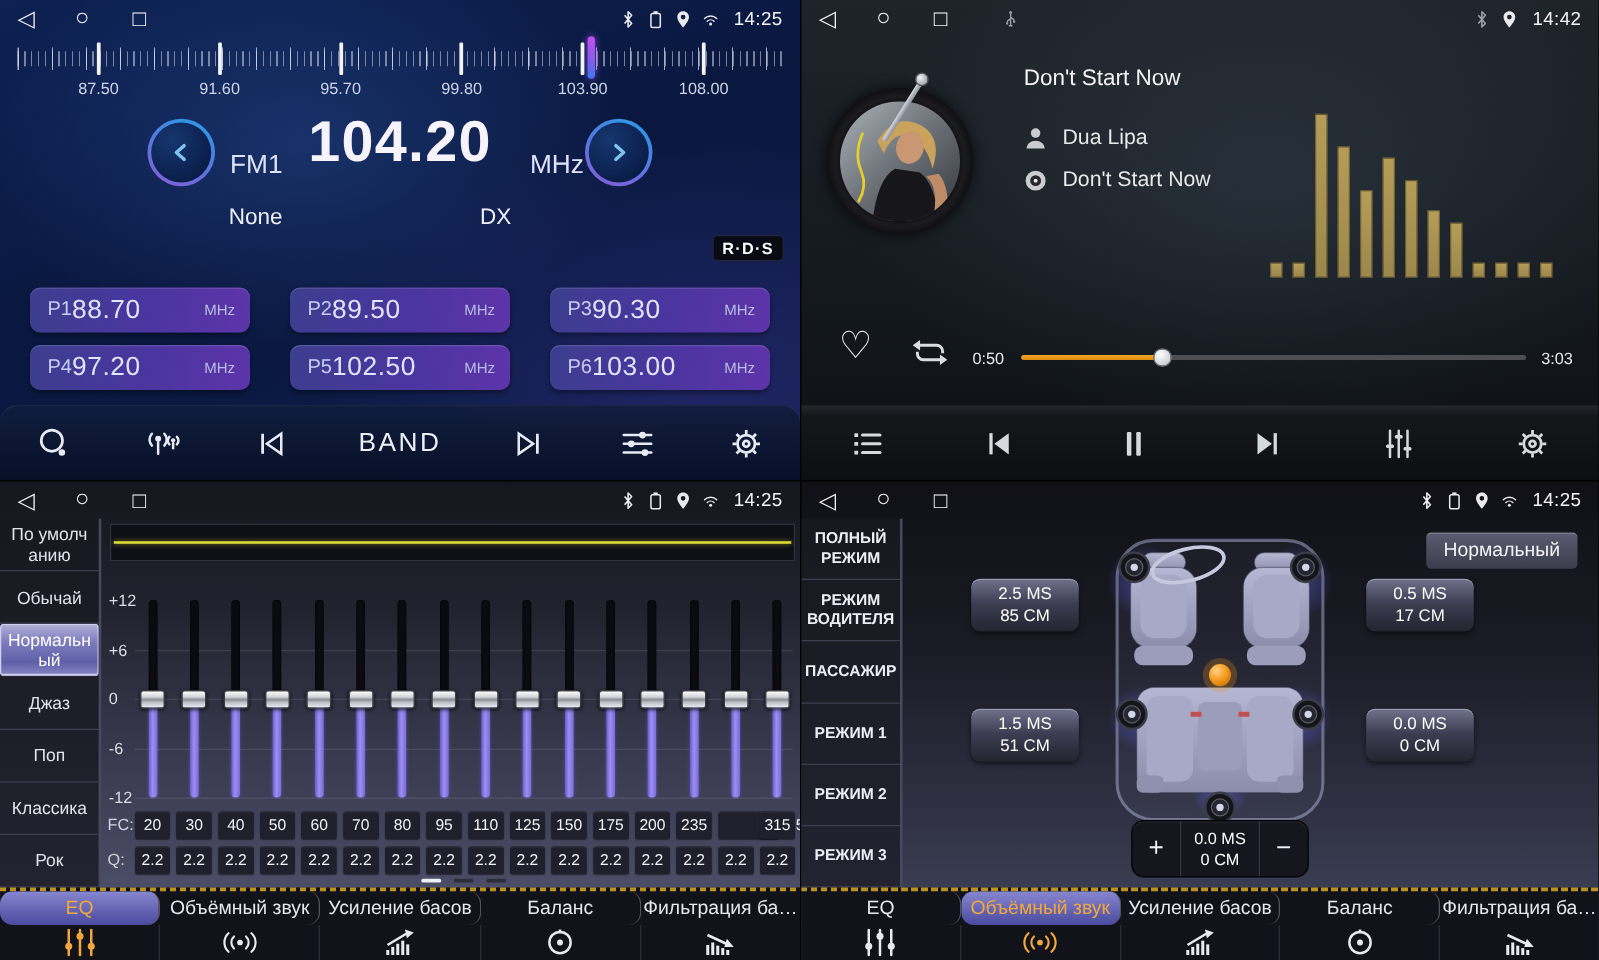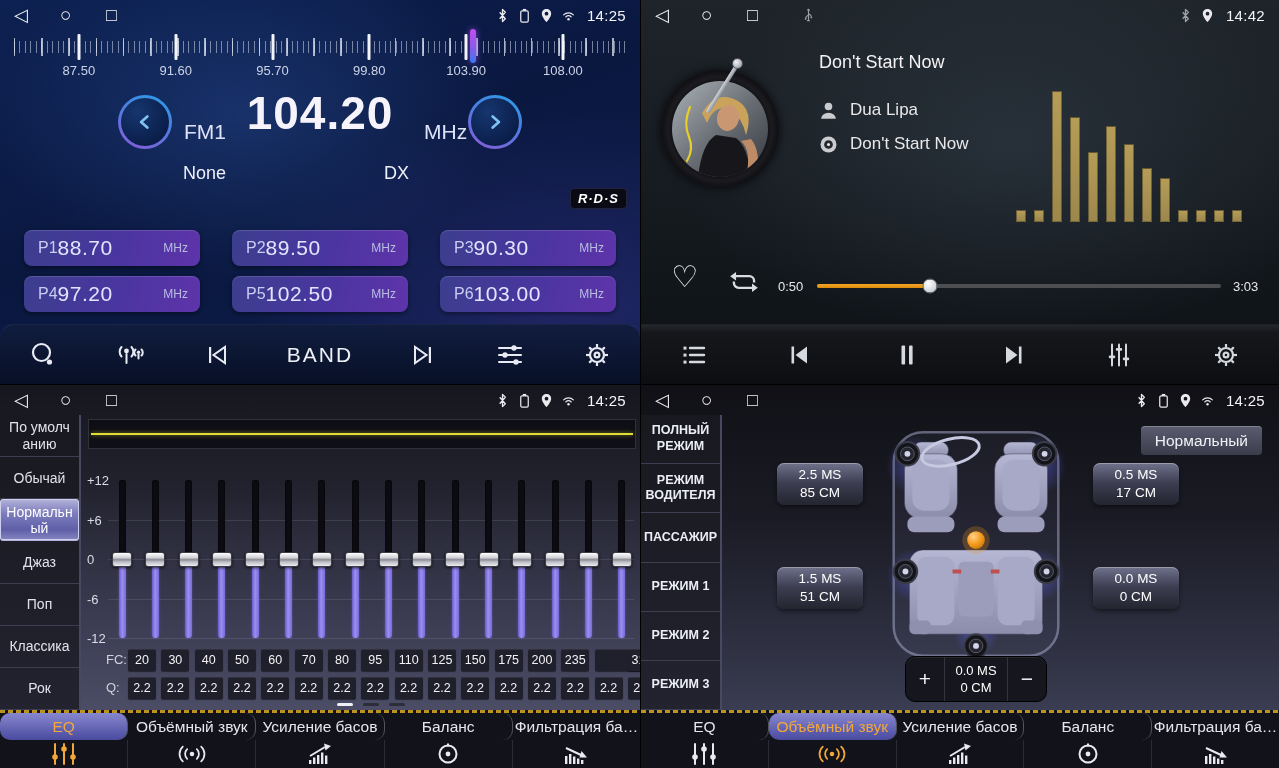--- a/index.html
+++ b/index.html
@@ -46,21 +46,21 @@
   .freq-btn .inner{width:100%;height:100%;border-radius:50%;display:flex;align-items:center;justify-content:center;
     background:radial-gradient(circle at 35% 30%,#16366f 0%,#0a1d48 75%);}
   .freq-btn svg{width:22px;height:22px;color:#7fc2f2;}
   #radio .band-label{position:absolute;left:184px;top:120px;font-size:21px;color:#dfe3fa;}
   #radio .big-freq{position:absolute;left:215px;top:86px;width:210px;text-align:center;
     font-size:46px;font-weight:700;color:#f7f3fb;letter-spacing:1px;}
   #radio .mhz-label{position:absolute;left:424px;top:120px;font-size:21px;color:#dfe3fa;}
   #radio .station{position:absolute;left:183px;top:163px;font-size:18px;color:#eef0fa;}
   #radio .dx{position:absolute;left:384px;top:163px;font-size:18px;color:#eef0fa;}
   .rds-badge{position:absolute;right:13px;top:188px;padding:2px 7px;border-radius:4px;background:#0a0a14;
-    color:#fff;font-size:13px;font-weight:700;font-style:italic;letter-spacing:1px;border:1px solid #23233a;}
+    color:#fff;font-size:13px;font-weight:700;letter-spacing:1px;border:1px solid #23233a;}
   .preset-grid{position:absolute;left:24px;top:230px;width:592px;display:grid;
     grid-template-columns:repeat(3,1fr);column-gap:32px;row-gap:10px;}
   .preset{height:36px;border-radius:8px;display:flex;align-items:center;cursor:pointer;
     background:linear-gradient(100deg,#3c3e8e 0%,#4b35a0 55%,#5e34aa 100%);
     box-shadow:inset 0 1px 0 rgba(255,255,255,.14), 0 2px 4px rgba(0,0,0,.4);}
   .p-num{font-size:16px;color:#c9cdf4;margin-left:14px;}
   .p-freq{flex:1;font-size:21px;color:#e2e5ff;letter-spacing:.5px;}
   .p-unit{font-size:12px;color:#b9bde2;margin-right:12px;}
   .radio-toolbar{position:absolute;left:0;right:0;bottom:0;height:60px;display:flex;align-items:center;
     justify-content:space-around;border-radius:14px 14px 0 0;
@@ -113,21 +113,21 @@
   .resp-line{position:absolute;left:2px;right:2px;top:13px;height:2px;background:#dede35;box-shadow:0 0 4px rgba(220,220,60,.6);}
   .scale-label{position:absolute;left:87px;transform:translateY(-50%);font-size:13px;color:#dcdce6;}
   .gridline{position:absolute;left:108px;right:6px;height:1px;background:rgba(255,255,255,.10);}
   .eq-slider{position:absolute;top:95px;width:20px;height:158px;cursor:pointer;}
   .trk-black{position:absolute;left:6.5px;top:0;width:7px;background:#0b0b11;border-radius:3px;box-shadow:inset 0 0 2px #000;}
   .trk-purple{position:absolute;left:6.5px;width:7px;border-radius:3px;
     background:linear-gradient(90deg,#6a5cc8,#9d8ef2 45%,#7a6ad8);box-shadow:0 0 3px rgba(120,100,230,.5);}
   .handle{position:absolute;left:0;width:20px;height:15px;border-radius:3px;border:1px solid #3c3c44;
     background:linear-gradient(180deg,#ffffff 0%,#d2d2d8 35%,#8c8c96 52%,#bdbdc6 68%,#ececf1 100%);
     box-shadow:0 1px 3px rgba(0,0,0,.7);}
-  .band-row{position:absolute;left:0;right:0;height:22px;margin-left:20px;}
+  .band-row{position:absolute;left:0;right:0;height:22px;}
   .row-label{position:absolute;left:86px;top:3px;font-size:13px;color:#d2d2dc;}
   .val-box{position:absolute;top:0;width:28px;height:22px;border-radius:2px;background:#20202c;
     box-shadow:inset 0 1px 0 rgba(255,255,255,.08),0 1px 1px rgba(0,0,0,.5);
     color:#f1f1f5;font-size:12.5px;line-height:22px;text-align:center;cursor:pointer;}
   .page-dots{position:absolute;left:108px;right:6px;top:318px;display:flex;justify-content:center;gap:10px;}
   .pdot{width:16px;height:3px;border-radius:2px;background:#2d2d3a;}
   .pdot.on{background:#eef0f6;}
 
   
   .tabbar{position:absolute;left:0;right:0;bottom:0;height:58px;background:#12121a;}

